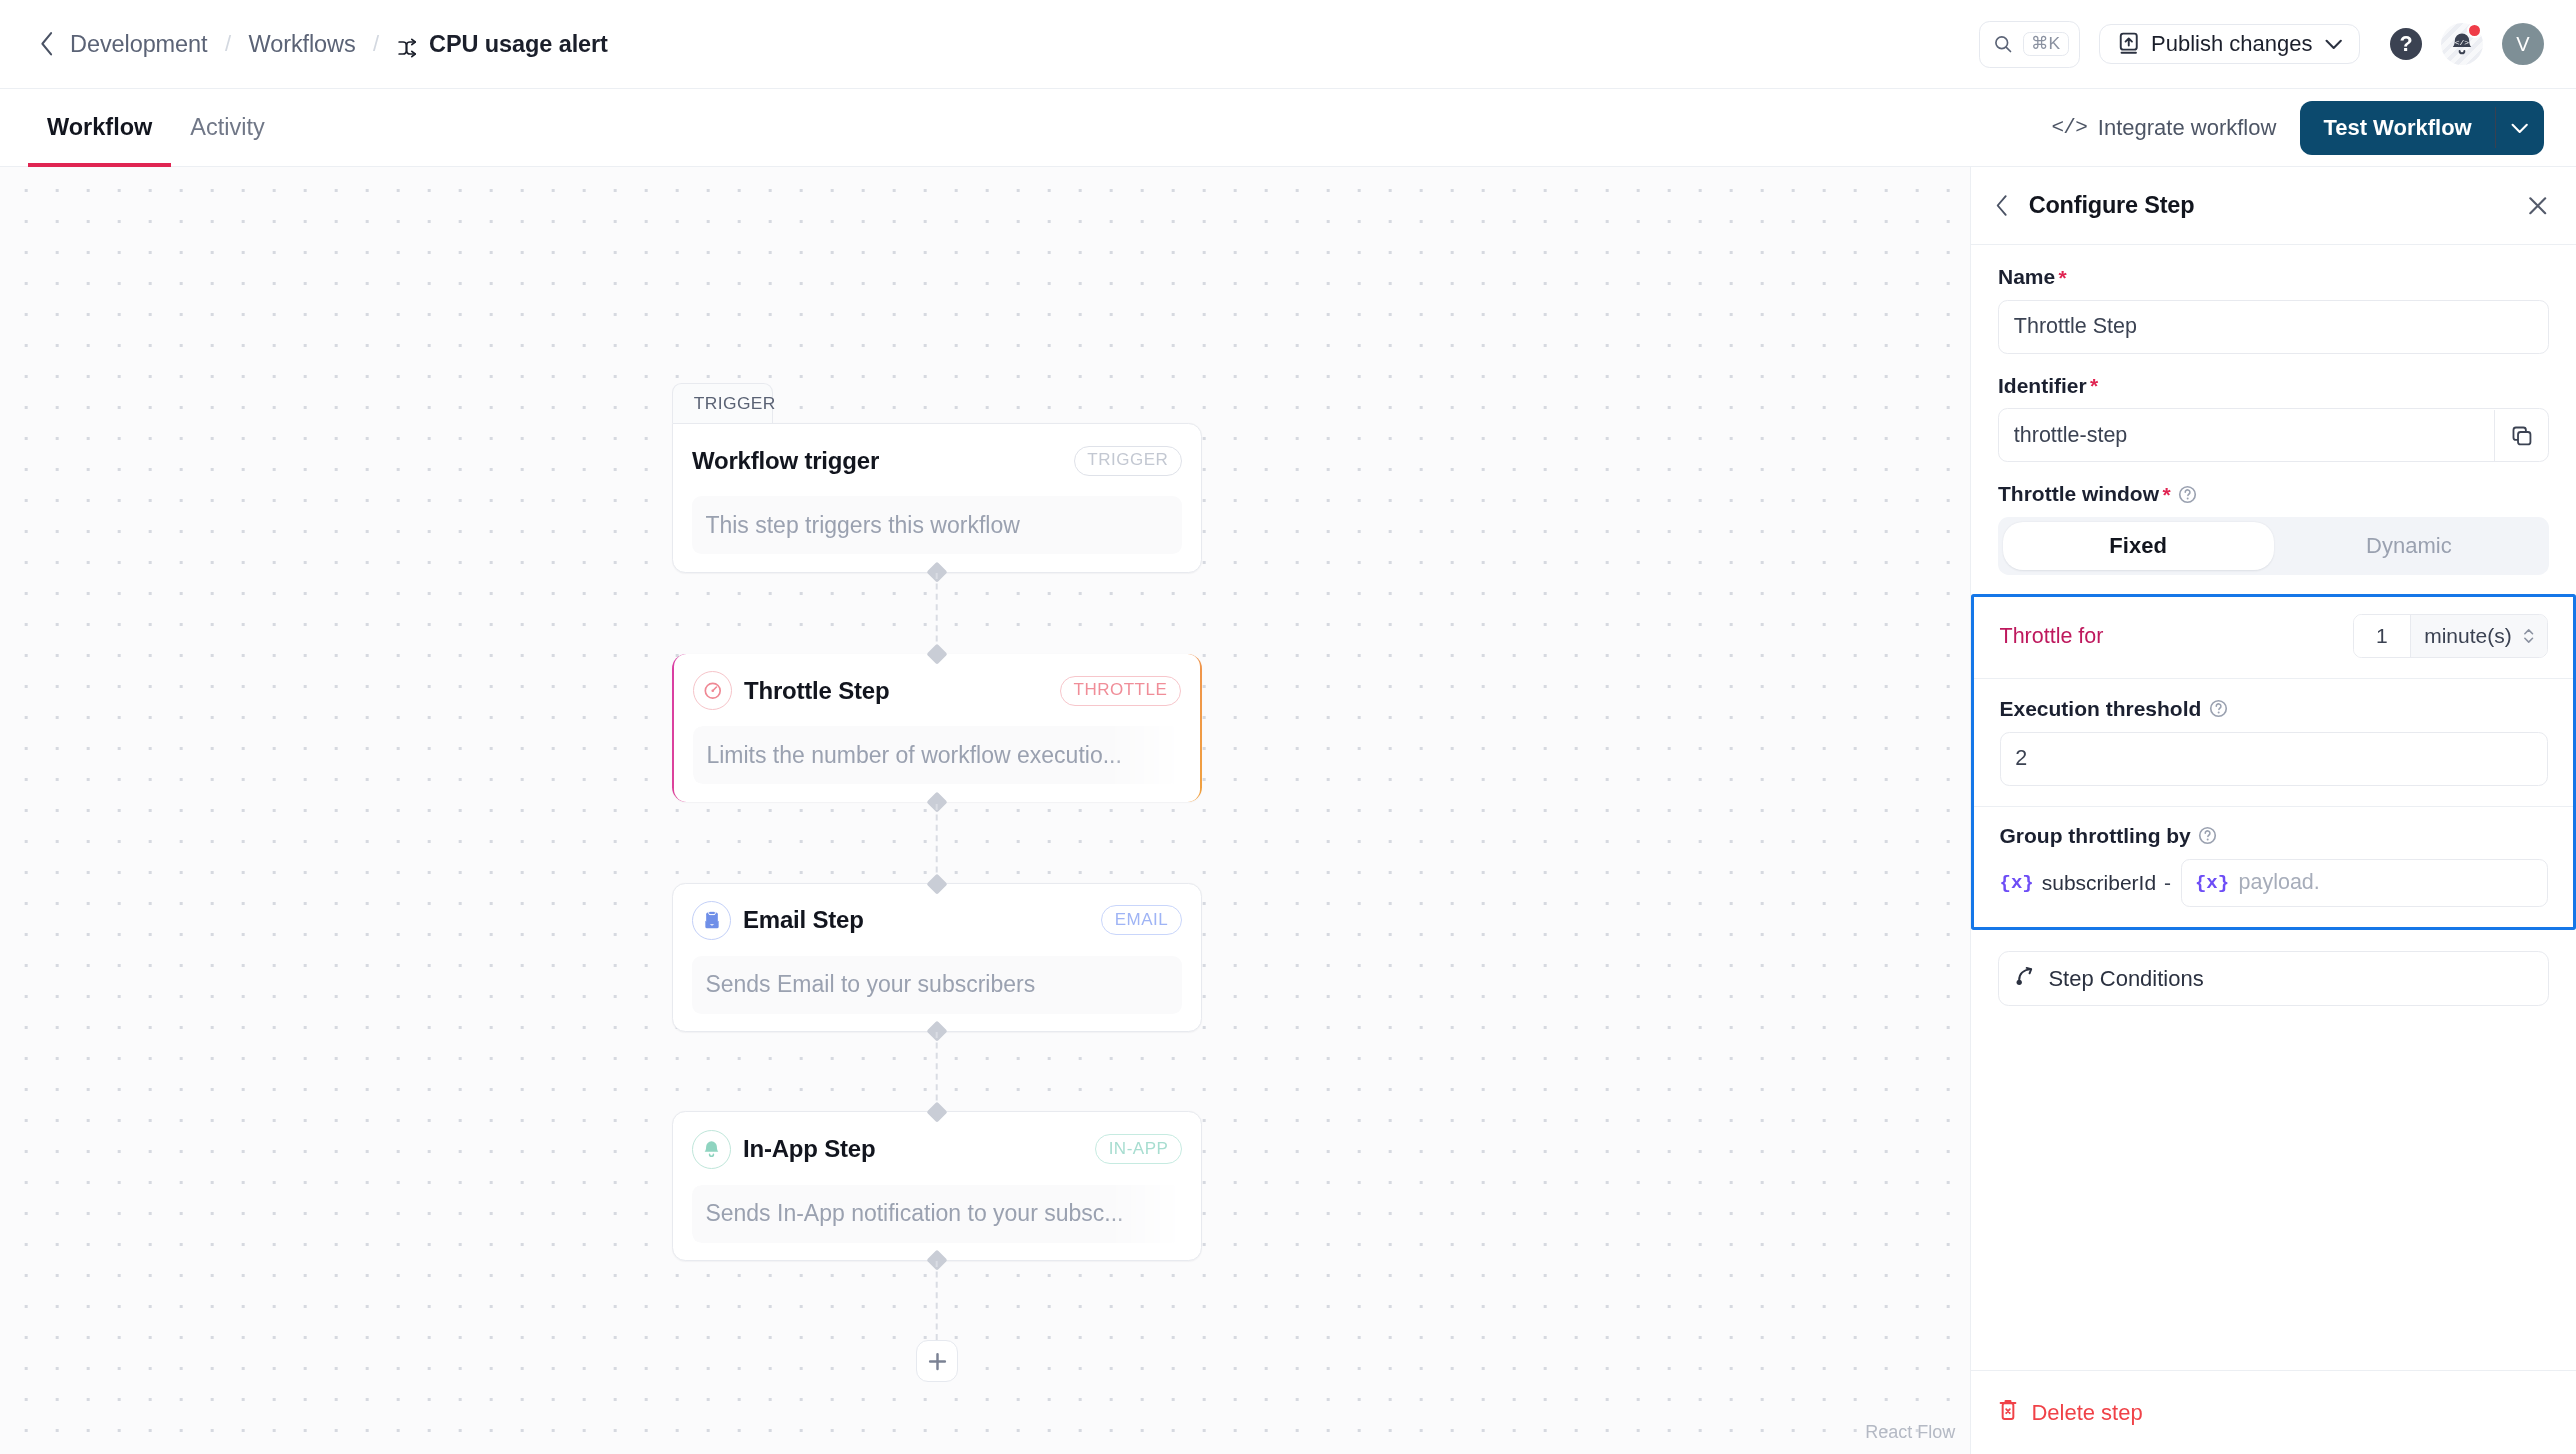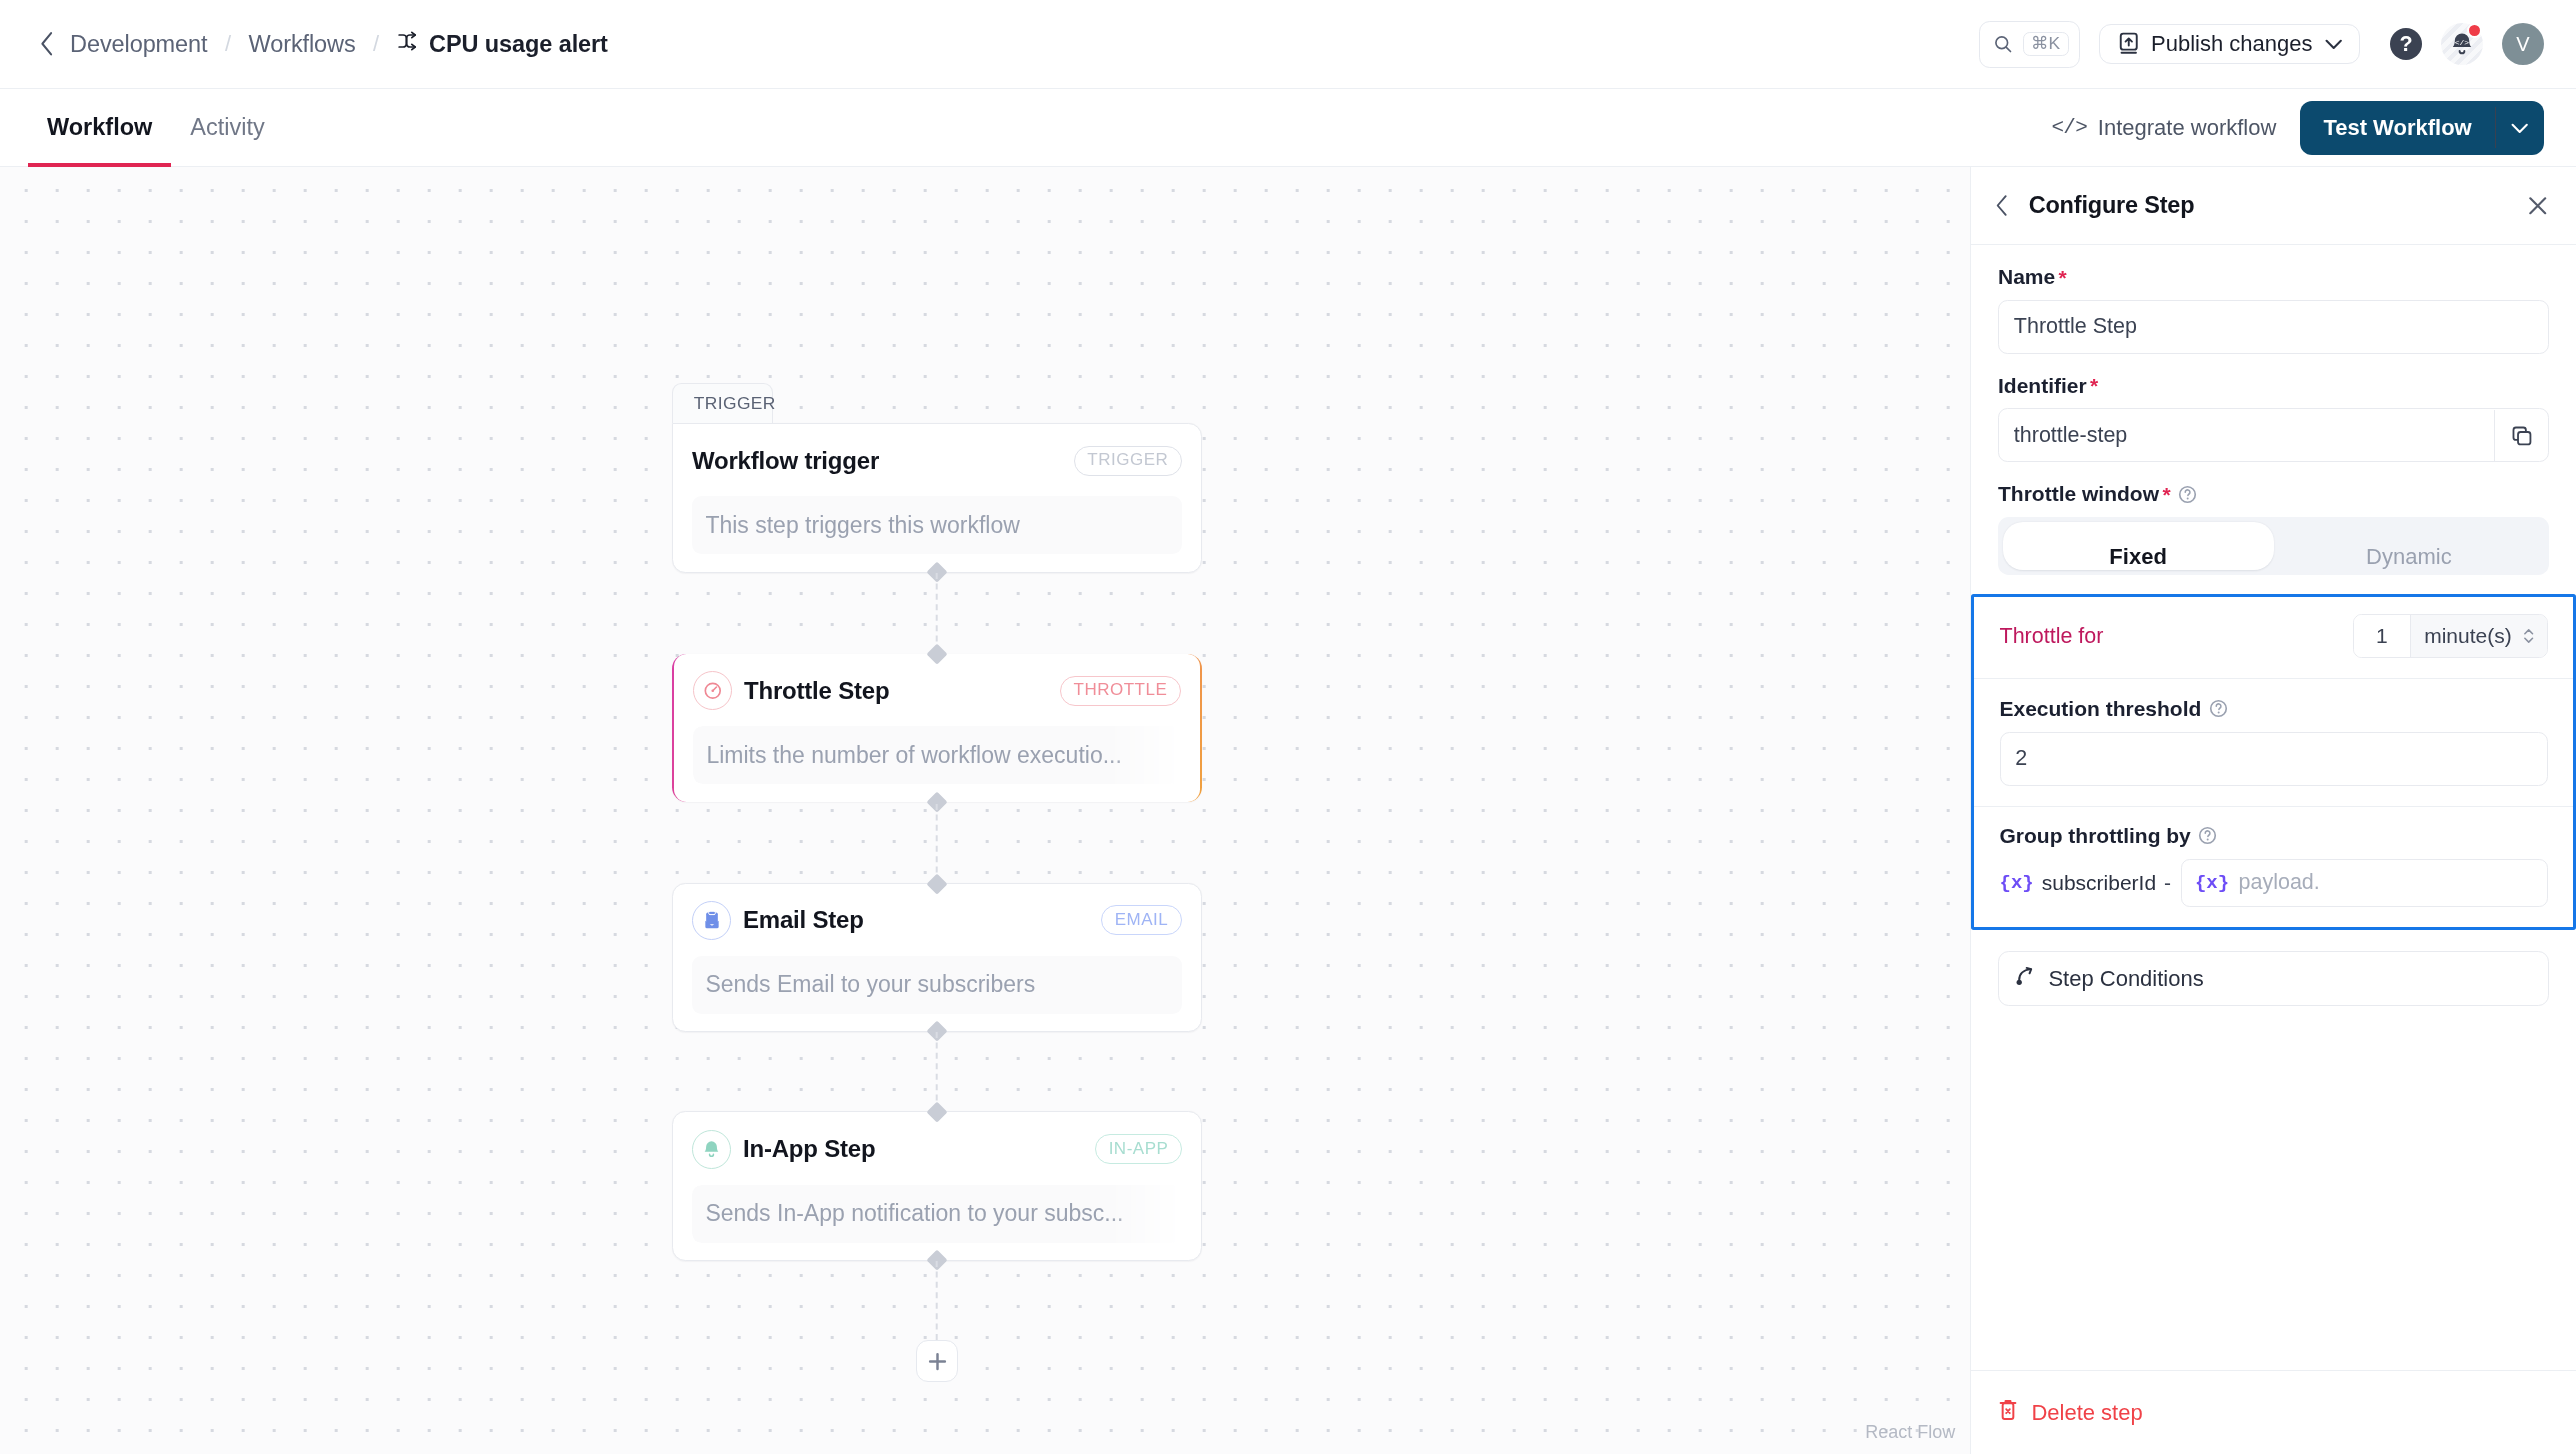--- a/index.html
+++ b/index.html
@@ -19,21 +19,21 @@
     padding: 0 32px 0 31px;
     border-bottom: 1.3px solid #eceff3;
     background: #fff;
   }
   .crumb-back { width: 31px; height: 31px; display:flex; align-items:center; justify-content:center; color:#4a5264; cursor:pointer;}
   .crumbs { display: flex; align-items: center; gap: 0; margin-left: 5.4px; }
   .crumb {
     font-size: 23.5px; color: #5b6376; font-weight: 400; cursor: pointer;
     padding: 0 2.7px; letter-spacing: -0.1px;
   }
-  .crumb.current { color: #1b1f2b; font-weight: 600; display:flex; align-items:flex-start; gap:9.4px; }
+  .crumb.current { color: #1b1f2b; font-weight: 600; display:flex; align-items:flex-end; gap:9.4px; }
   .crumb-sep { color: #d3d8e0; font-size: 22px; padding: 0 14.8px; }
   .wf-icon { display:inline-flex; color:#1b1f2b; }
 
   .topbar-right { margin-left: auto; display: flex; align-items: center; gap: 19px; }
   .search-btn {
     height: 47px; min-width: 84px; border: 1.3px solid #e6e9ef; border-radius: 10.7px;
     display: flex; align-items: center; gap: 9.4px; padding: 0 10.7px 0 13.4px; cursor: pointer; background:#fff;
   }
   .kbd {
     border: 1.3px solid #e6e9ef; border-radius: 6.7px; color: #8a91a0;
@@ -193,21 +193,21 @@
   .input.with-btn { padding-right: 0; }
   .copy-btn {
     margin-left: auto; width: 54px; height: 51px; border-left: 1.3px solid #e8eaef;
     display: flex; align-items: center; justify-content: center; color: #3b4252; cursor: pointer;
   }
 
   .seg {
     display: flex; background: #f2f4f8; border-radius: 10.7px; padding: 4.7px; height: 58px;
   }
   .seg-item {
-    flex: 1; display: flex; align-items: flex-end; justify-content: center; border-radius: 20px;
+    flex: 1; display: flex; align-items: center; justify-content: center; border-radius: 20px;
     font-size: 22px; color: #9aa1b0; cursor: pointer;
   }
   .seg-item.active { background: #fff; color: #12151e; font-weight: 600; box-shadow: 0 0.7px 2px rgba(16,22,40,.09); }
 
   .hl-box {
     margin: 19px 0 0; border: 3.4px solid #1577e8; border-radius: 2.7px;
   }
   .hl-row { padding: 17.4px 25.5px 20px; border-bottom: 1.3px solid #eceff3; }
   .hl-row:last-child { border-bottom: none; }
   .row-inline { display: flex; align-items: center; }

